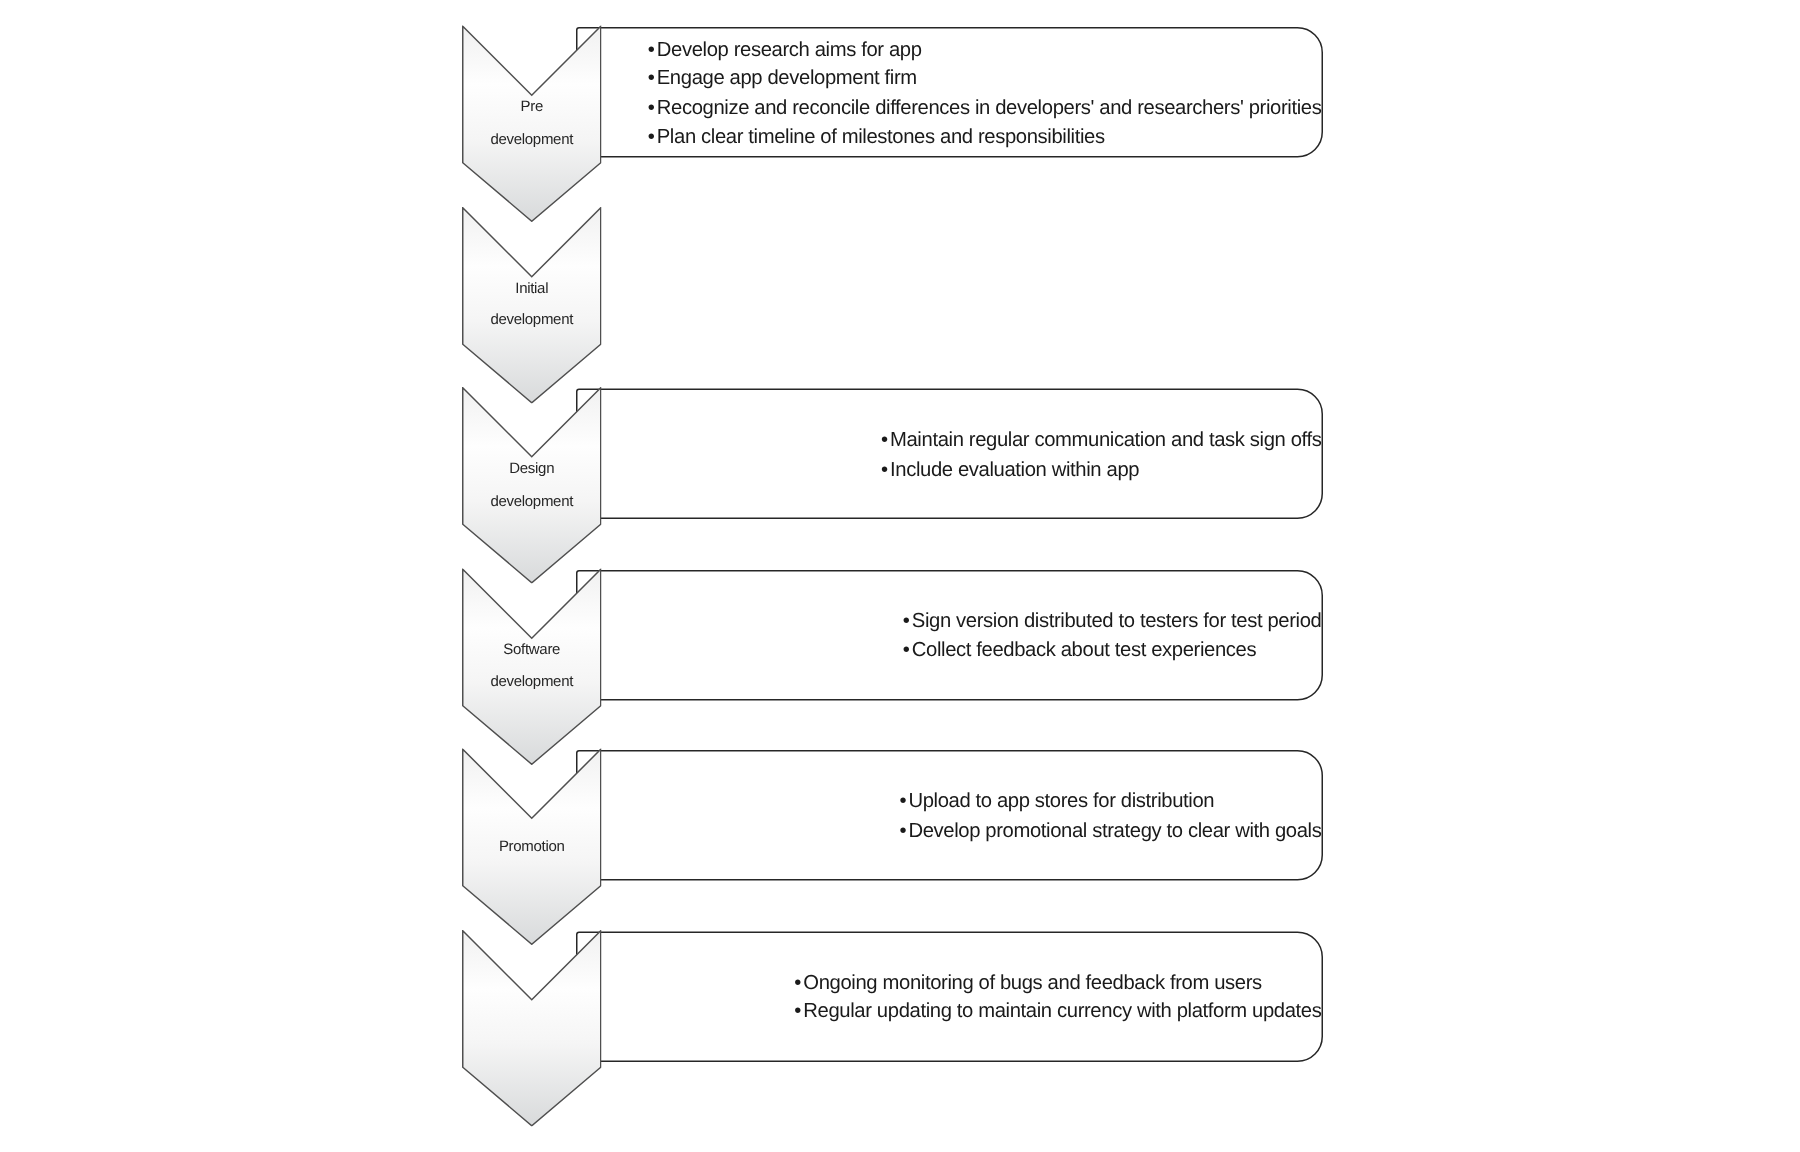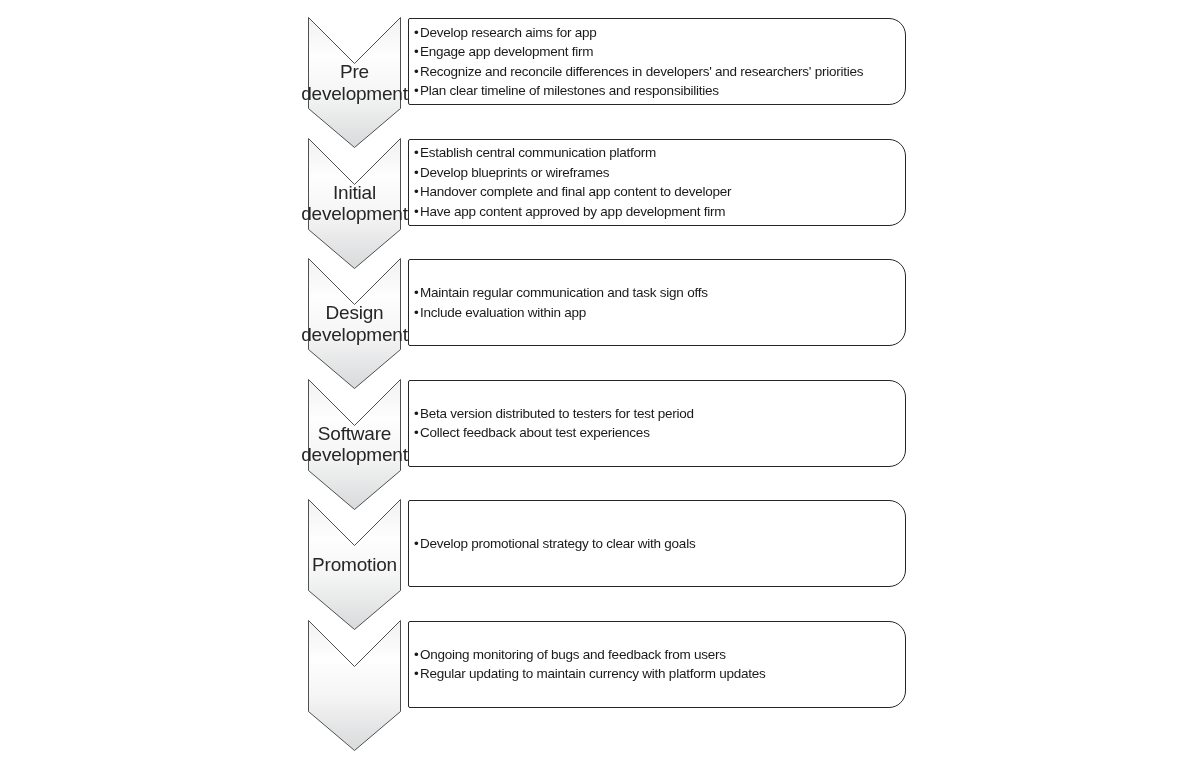--- a/index.html
+++ b/index.html
@@ -23,32 +23,33 @@
     height: 740px;
   }
   .stage {
     position: absolute;
     left: 0;
     width: 592px;
     height: 131px;
   }
   .detail-box {
     position: absolute;
-    left: 100px;
+    left: 76px;
     top: 0;
     width: 498px;
     height: 87px;
     box-sizing: border-box;
     background: #ffffff;
     border: 1px solid #262626;
     border-radius: 2px 17px 17px 2px;
     display: flex;
     flex-direction: column;
     justify-content: center;
     padding-left: 5px;
+    align-items: flex-end;
   }
   .detail-box ul {
     list-style: none;
     margin: 0;
     padding: 0;
   }
   .detail-box li {
     font-size: 13.5px;
     line-height: 19.5px;
     letter-spacing: -0.25px;
@@ -71,21 +72,21 @@
     position: absolute;
     left: -2px;
     top: -1px;
     width: 97px;
     height: 131px;
     display: flex;
     align-items: center;
     justify-content: center;
     text-align: center;
     white-space: pre-line;
-    font-size: 19px;
+    font-size: 10px;
     line-height: 21.5px;
     letter-spacing: -0.2px;
     color: #262626;
     pointer-events: none;
   }
   .defs-holder {
     position: absolute;
     width: 0;
     height: 0;
   }
@@ -118,28 +119,20 @@
         </ul>
       </div>
       <svg class="chev" viewBox="0 0 93 131">
         <polygon points="0.5,0.5 46.5,46.5 92.5,0.5 92.5,91.5 46.5,130.5 0.5,91.5" fill="url(#chevGrad)" stroke-width="1" stroke="#4f4f4f"></polygon>
       </svg>
       <div class="stage-label">Pre
 development</div>
     </div>
 
     <div class="stage" style="top:120.5px">
-      <div class="detail-box">
-        <ul>
-          <li>Establish central communication platform</li>
-          <li>Develop blueprints or wireframes</li>
-          <li>Handover complete and final app content to developer</li>
-          <li>Have app content approved by app development firm</li>
-        </ul>
-      </div>
       <svg class="chev" viewBox="0 0 93 131">
         <polygon points="0.5,0.5 46.5,46.5 92.5,0.5 92.5,91.5 46.5,130.5 0.5,91.5" fill="url(#chevGrad)" stroke-width="1" stroke="#4f4f4f"></polygon>
       </svg>
       <div class="stage-label">Initial
 development</div>
     </div>
 
     <div class="stage" style="top:241px">
       <div class="detail-box">
         <ul>
@@ -150,34 +143,35 @@
       <svg class="chev" viewBox="0 0 93 131">
         <polygon points="0.5,0.5 46.5,46.5 92.5,0.5 92.5,91.5 46.5,130.5 0.5,91.5" fill="url(#chevGrad)" stroke-width="1" stroke="#4f4f4f"></polygon>
       </svg>
       <div class="stage-label">Design
 development</div>
     </div>
 
     <div class="stage" style="top:361.5px">
       <div class="detail-box">
         <ul>
-          <li>Beta version distributed to testers for test period</li>
+          <li>Sign version distributed to testers for test period</li>
           <li>Collect feedback about test experiences</li>
         </ul>
       </div>
       <svg class="chev" viewBox="0 0 93 131">
         <polygon points="0.5,0.5 46.5,46.5 92.5,0.5 92.5,91.5 46.5,130.5 0.5,91.5" fill="url(#chevGrad)" stroke-width="1" stroke="#4f4f4f"></polygon>
       </svg>
       <div class="stage-label">Software
 development</div>
     </div>
 
     <div class="stage" style="top:482px">
       <div class="detail-box">
         <ul>
+          <li>Upload to app stores for distribution</li>
           <li>Develop promotional strategy to clear with goals</li>
         </ul>
       </div>
       <svg class="chev" viewBox="0 0 93 131">
         <polygon points="0.5,0.5 46.5,46.5 92.5,0.5 92.5,91.5 46.5,130.5 0.5,91.5" fill="url(#chevGrad)" stroke-width="1" stroke="#4f4f4f"></polygon>
       </svg>
       <div class="stage-label">Promotion</div>
     </div>
 
     <div class="stage" style="top:602.5px">

